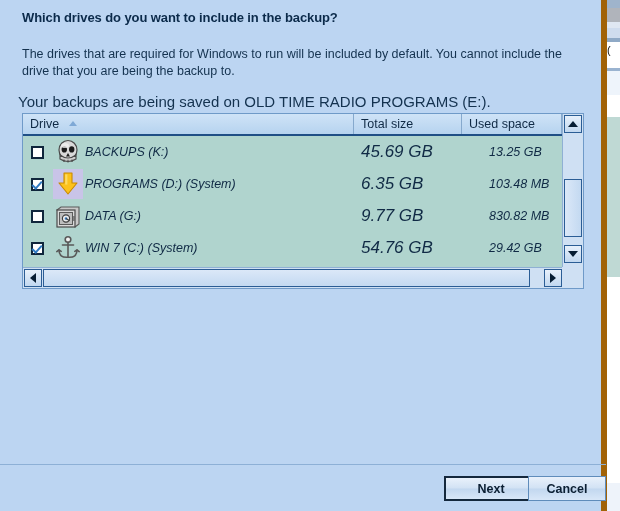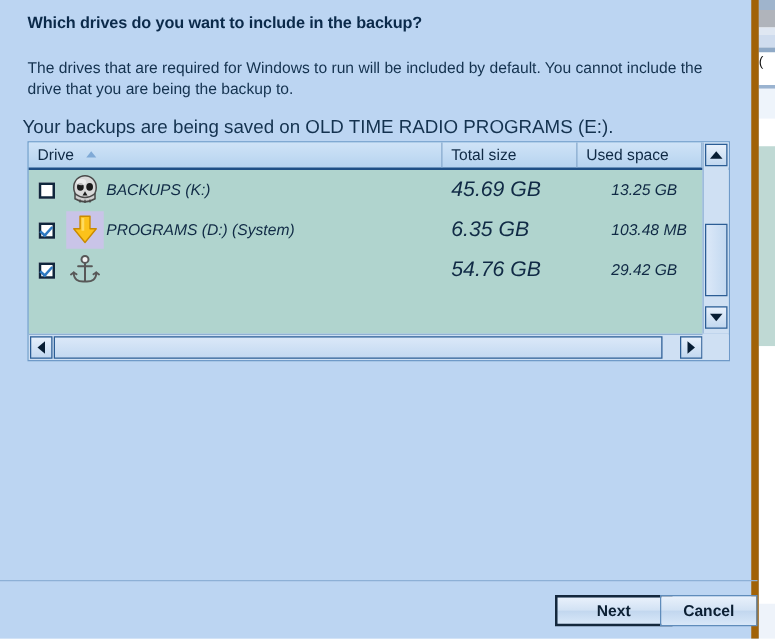--- a/index.html
+++ b/index.html
@@ -425,35 +425,53 @@
             <svg width="30" height="30" viewBox="0 0 30 30">
               <path d="M11 4 h8 v10 h5 l-9 11 l-9 -11 h5 Z" fill="#fcc21b" stroke="#c98a00" stroke-width="1.1" stroke-linejoin="round"></path>
               <path d="M12.2 5.4 h2.2 v10.2 h-2.2 Z" fill="#ffe37a" opacity="0.75"></path>
             </svg>
           </span>
           <span class="drive-label">PROGRAMS (D:) (System)</span>
           <span class="cell-total">6.35 GB</span>
           <span class="cell-used">103.48 MB</span>
         </div>
 
+        <div class="row">
+          <span class="cb"></span>
+          <span class="drive-icon">
+            <svg width="30" height="30" viewBox="0 0 30 30">
+              <path d="M4 9 l4 -3 h18 v17 l-4 3 Z" fill="#c8c8c8" stroke="#5a5a5a" stroke-width="1.1"></path>
+              <rect x="4" y="9" width="18" height="17" fill="#d8d8d8" stroke="#4a4a4a" stroke-width="1.2"></rect>
+              <rect x="6.5" y="11.5" width="13" height="12" fill="#bdbdbd" stroke="#5a5a5a" stroke-width="1"></rect>
+              <circle cx="13" cy="17.5" r="3.6" fill="#eaeaea" stroke="#3d3d3d" stroke-width="1.1"></circle>
+              <circle cx="13" cy="17.5" r="1.3" fill="#2f7ac2"></circle>
+              <path d="M13 17.5 l3.6 2.2" stroke="#3d3d3d" stroke-width="1.1"></path>
+              <rect x="20.2" y="15" width="1.6" height="5" fill="#6a6a6a"></rect>
+            </svg>
+          </span>
+          <span class="drive-label">DATA (G:)</span>
+          <span class="cell-total">9.77 GB</span>
+          <span class="cell-used">830.82 MB</span>
+        </div>
 
         <div class="row">
           <span class="cb checked"></span>
           <span class="drive-icon">
             <svg width="30" height="30" viewBox="0 0 30 30">
               <g fill="none" stroke="#585858" stroke-width="1.6" stroke-linecap="round">
                 <circle cx="15" cy="6.5" r="2.8" fill="#f2f2f2"></circle>
                 <path d="M15 9.3 v14.5"></path>
                 <path d="M9.5 12 h11"></path>
                 <path d="M6 17 q0 8 9 7.2 q9 0.8 9 -7.2"></path>
                 <path d="M6 17 l-2.2 1.6 M6 17 l2.2 1.4"></path>
                 <path d="M24 17 l2.2 1.6 M24 17 l-2.2 1.4"></path>
               </g>
             </svg>
           </span>
+          <span class="drive-label">WIN 7 (C:) (System)</span>
           <span class="cell-total">54.76 GB</span>
           <span class="cell-used">29.42 GB</span>
         </div>
 
       </div>
 
       <div class="vscroll">
         <div class="sb-btn sb-up">
           <span class="tri-up"></span>
         </div>

